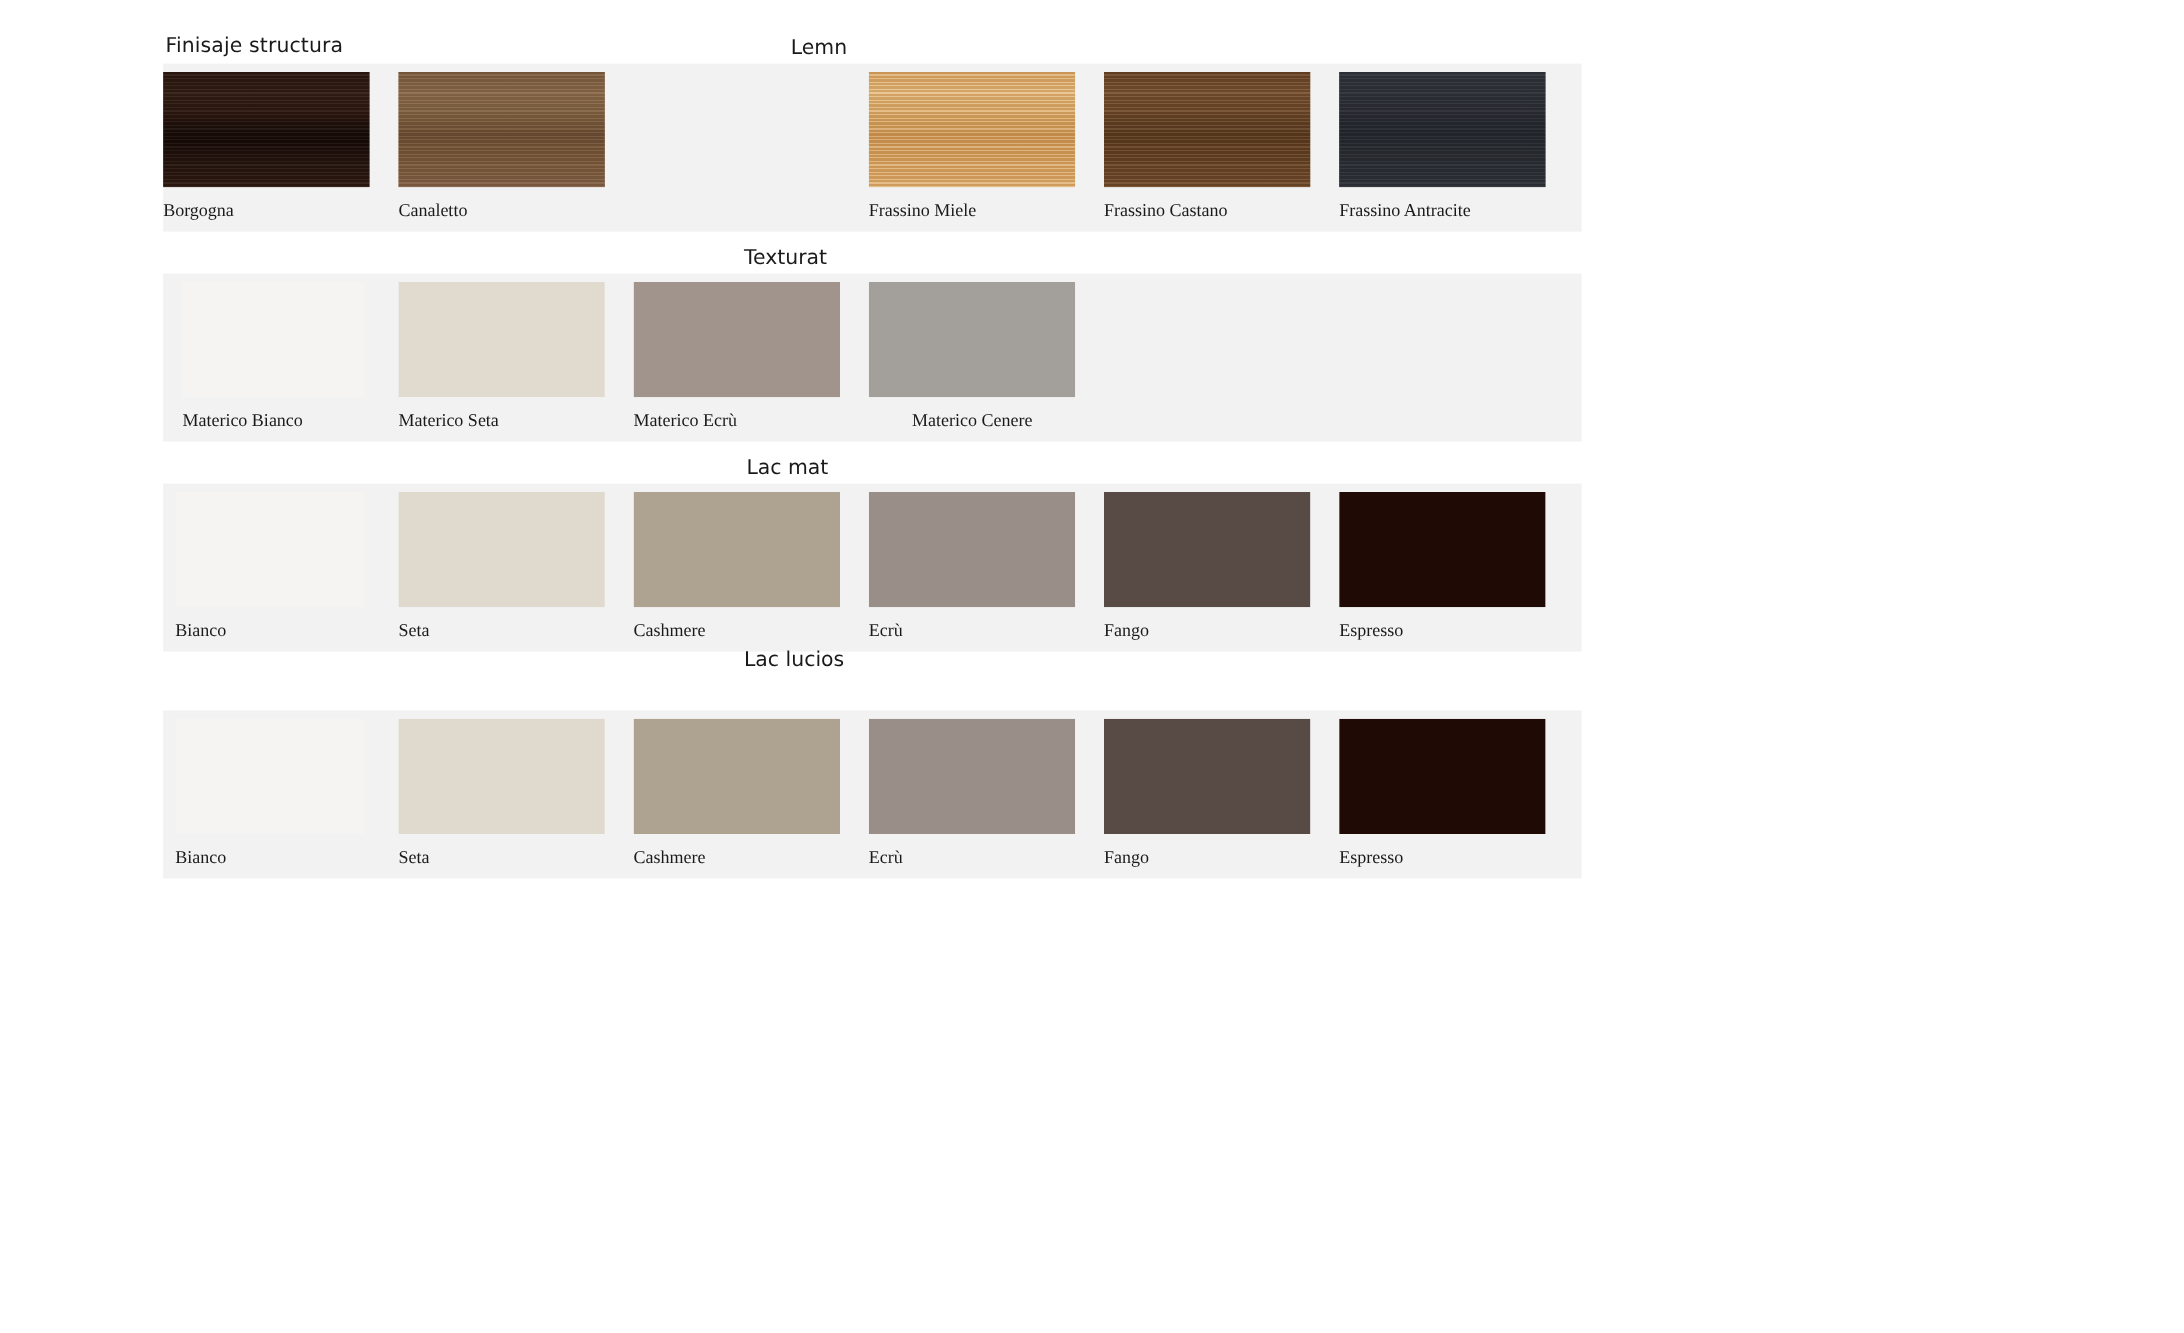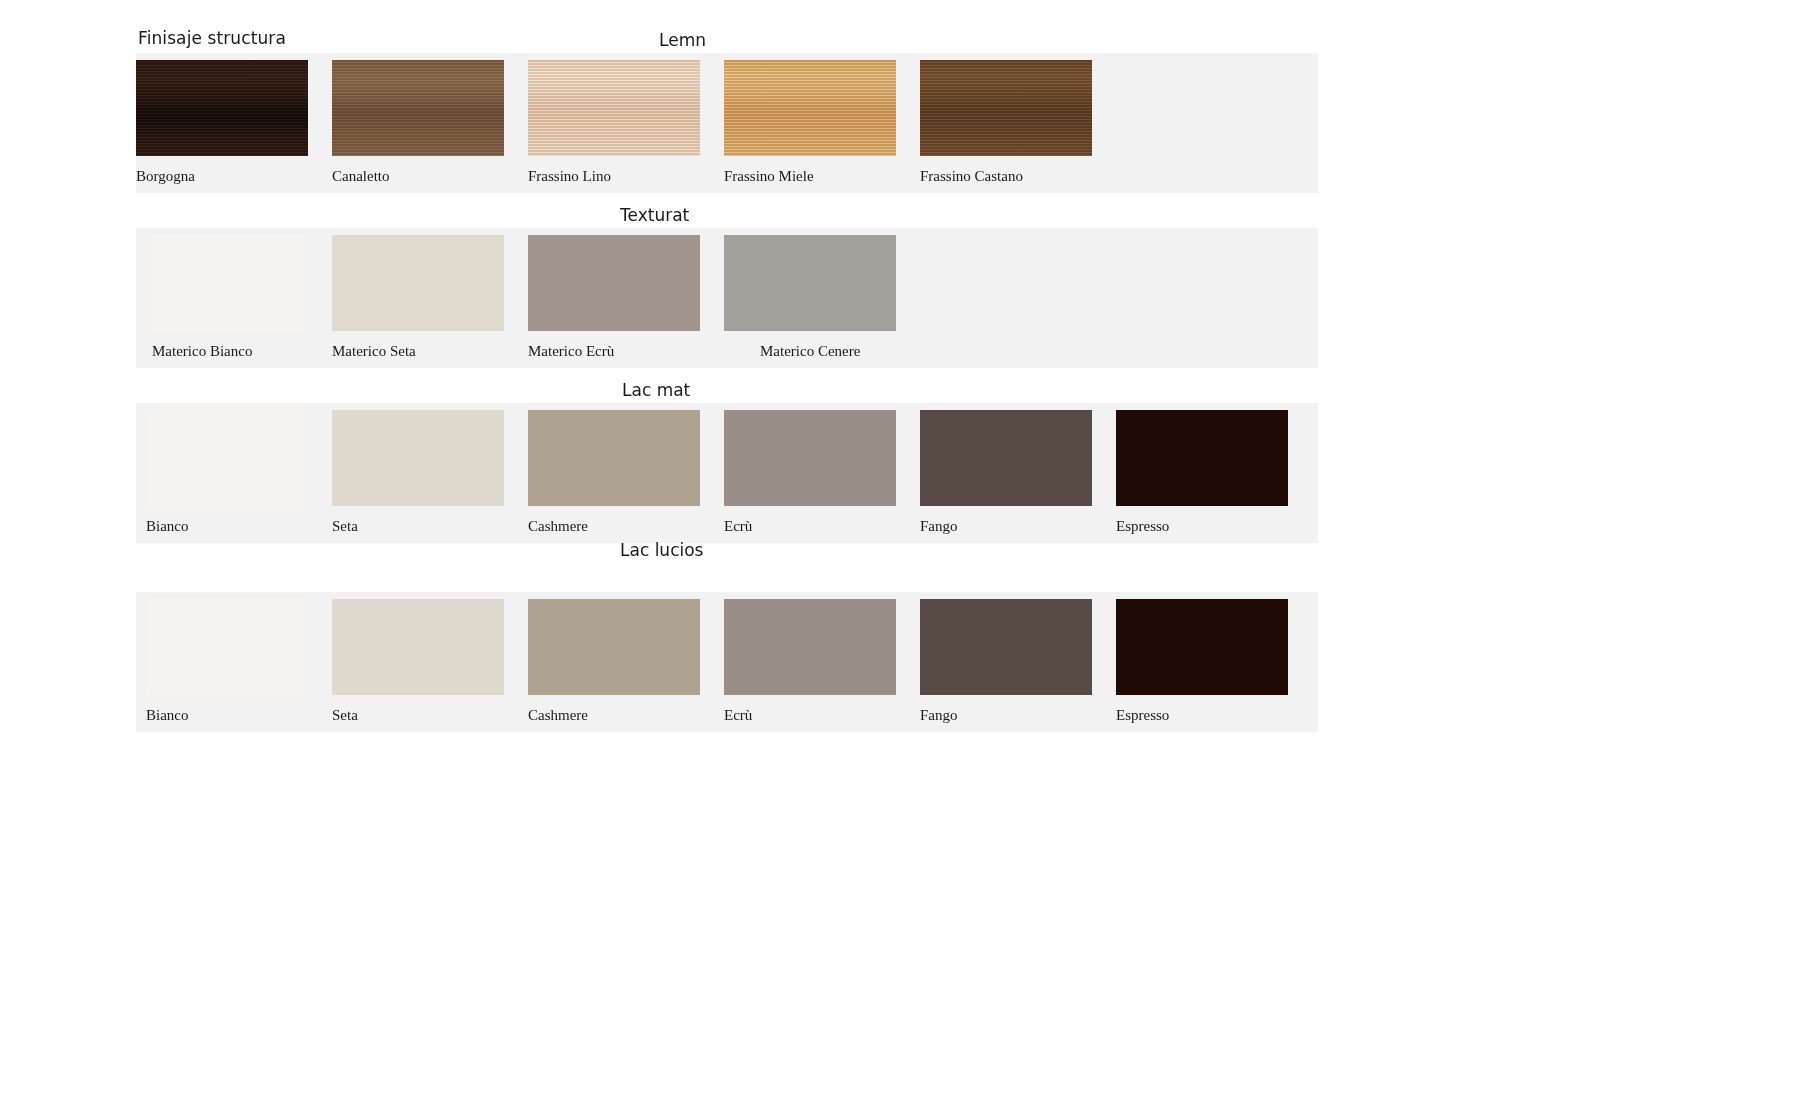--- a/index.html
+++ b/index.html
@@ -190,37 +190,37 @@
                 <div class="chip-inner tex-borgogna"></div>
               </div>
               <div class="swatch-label" style="top: 115px;">Borgogna</div>
             </div>
             <div class="swatch-cell" style="left: 196px; width: 172px;">
               <div class="chip" style="top: 7px; height: 96px; width: 172px;">
                 <div class="chip-inner tex-canaletto"></div>
               </div>
               <div class="swatch-label" style="top: 115px;">Canaletto</div>
             </div>
-            <div class="swatch-cell" style="left: 392px; width: 172px;">
-              <div class="chip" style="top: 7px; height: 96px; width: 172px;">
-                <div class="chip-inner tex-frassino-lino"></div>
-              </div>
-              <div class="swatch-label" style="top: 115px;">Frassino Lino</div>
-            </div>
             <div class="swatch-cell" style="left: 588px; width: 144px;">
               <div class="chip" style="top: 7px; height: 96px; width: 172px;">
                 <div class="chip-inner tex-frassino-miele"></div>
               </div>
               <div class="swatch-label" style="top: 115px;">Frassino Miele</div>
             </div>
             <div class="swatch-cell" style="left: 784px; width: 172px;">
               <div class="chip" style="top: 7px; height: 96px; width: 172px;">
                 <div class="chip-inner tex-frassino-castano"></div>
               </div>
               <div class="swatch-label" style="top: 115px;">Frassino Castano</div>
+            </div>
+            <div class="swatch-cell" style="left: 980px; width: 172px;">
+              <div class="chip" style="top: 7px; height: 96px; width: 172px;">
+                <div class="chip-inner tex-frassino-antracite"></div>
+              </div>
+              <div class="swatch-label" style="top: 115px;">Frassino Antracite</div>
             </div>
           </div>
         </div>
       </div>
       <div class="section">
         <div class="section-header" style="left: 620px; top: 203px;">Texturat</div>
         <div class="band" style="top: 228px; height: 140px; background: rgb(242, 242, 242);">
           <div class="swatches">
             <div class="swatch-cell" style="left: 16px; width: 152px;">
               <div class="chip" style="top: 7px; height: 96px; width: 152px;">

